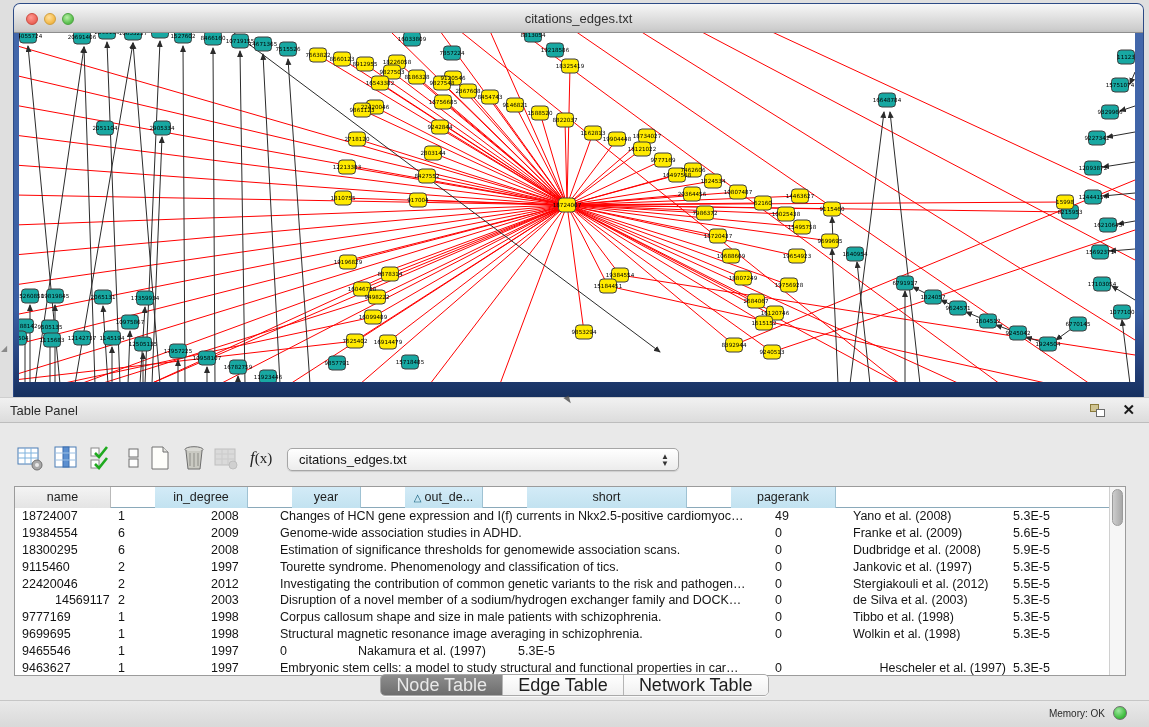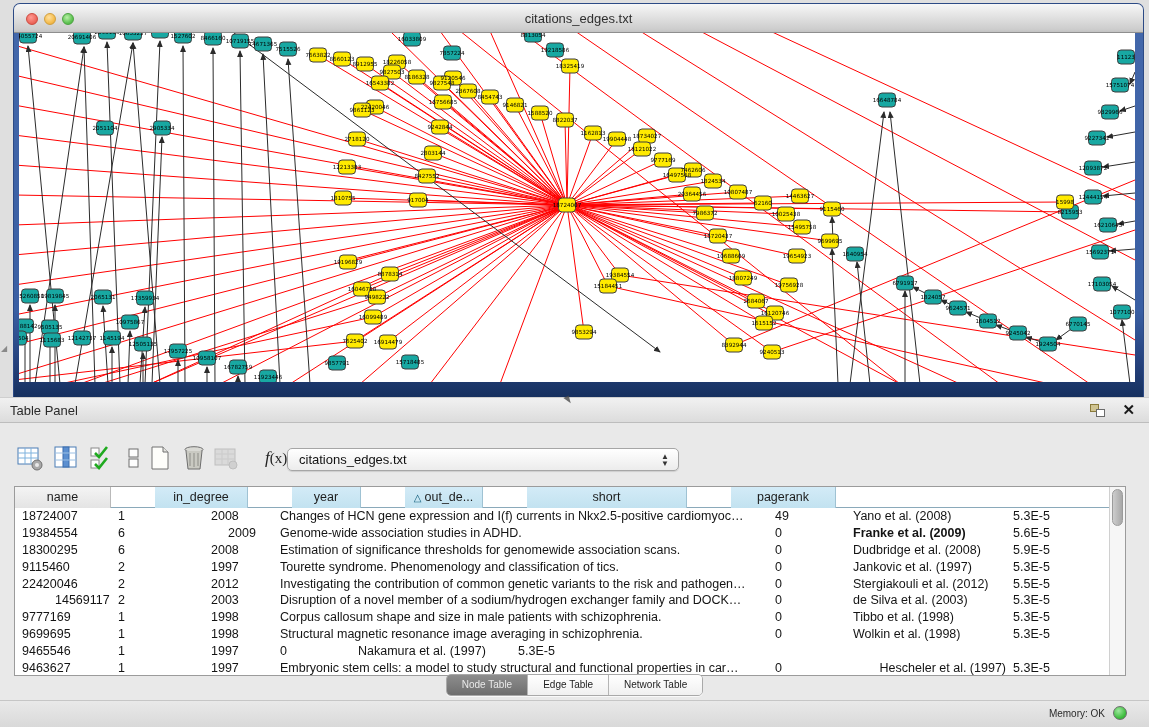--- a/index.html
+++ b/index.html
@@ -66,21 +66,21 @@
     white-space:nowrap; overflow:hidden; }
   #vscroll { position:absolute; right:0; top:0; width:16px; height:188px;
     background:#f6f6f6; border-left:1px solid #d0d0d0; }
   #vthumb { position:absolute; left:2px; top:2px; width:11px; height:37px; border-radius:6px;
     background:linear-gradient(90deg,#cdcdcd,#a8a8a8); border:1px solid #9b9b9b; }
 
   
   #table-tabs { position:absolute; left:0; top:277px; width:100%; display:flex; justify-content:center; }
   .seg { display:flex; border:1px solid #a9a9a9; border-radius:5px; overflow:hidden;
     box-shadow:0 1px 0 rgba(255,255,255,.7); }
-  .seg .tab { height:20px; line-height:20px; padding:0 15px; font-size:10px; color:#1d1d1d;
+  .seg .tab { height:20px; line-height:20px; padding:0 15px; font-size:18px; color:#1d1d1d;
     background:linear-gradient(180deg,#ffffff,#f0f0f0); border-right:1px solid #b5b5b5; }
   .seg .tab:last-child { border-right:none; }
   .seg .tab.sel { background:linear-gradient(180deg,#8d8d8d,#6e6e6e); color:#e9e9e9; }
 
   
   #status-bar { position:absolute; left:0; top:303px; width:100%; height:27px;
     background:linear-gradient(180deg,#e9e9e9,#d9d9d9); border-top:1px solid #c6c6c6; }
   #memory-label { position:absolute; right:44px; top:7px; font-size:10px; color:#2b2b2b; }
   #memory-dot { position:absolute; right:22px; top:5px; width:14px; height:14px; border-radius:50%;
     background:radial-gradient(circle at 38% 32%, #9fe89f, #3dbd3d 65%, #2f9e2f); border:1px solid #6d6d6d; }
@@ -540,21 +540,21 @@
   <svg class="tb-icon" style="left:180px" viewBox="0 0 28 28">
     <ellipse cx="14" cy="5.5" rx="9" ry="2.8" fill="#d9d9d4" stroke="#6e6e6e"></ellipse>
     <path d="M6 7 L8 25 h12 L22 7" fill="#c9c9c2" stroke="#6e6e6e"></path>
     <path d="M10 9 v13 M14 9 v14 M18 9 v13" stroke="#8d8d87" fill="none"></path>
   </svg>
   <svg class="tb-icon" style="left:212px" viewBox="0 0 28 28" opacity="0.55">
     <rect x="3" y="5" width="20" height="16" fill="#cfcfcf" stroke="#9b9b9b"></rect>
     <path d="M3 10 h20 M3 15 h20 M10 5 v16 M16 5 v16" stroke="#b3b3b3" fill="none"></path>
     <circle cx="21" cy="21" r="4" fill="#bdbdbd" stroke="#9b9b9b"></circle>
   </svg>
-  <div class="tb-icon" id="fx-label" style="left:265px">
+  <div class="tb-icon" id="fx-label" style="left:250px">
     <i>f</i><span>(x)</span>
   </div>
 
   <div id="table-selector">
     <span class="val">citations_edges.txt</span>
     <span class="arrows">▲<br>▼</span>
   </div>
 
   <div id="data-table">
     <div id="thead">
@@ -571,24 +571,24 @@
           <div class="td" style="width: 93px;">1</div>
           <div class="td" style="width: 69px;">2008</div>
           <div class="td" style="width: 495px;">Changes of HCN gene expression and I(f) currents in Nkx2.5-positive cardiomyoc…</div>
           <div class="td" style="width: 78px;">49</div>
           <div class="td" style="width: 160px;">Yano et al. (2008)</div>
           <div class="td" style="width: 105px;">5.3E-5</div>
         </div>
         <div class="tr">
           <div class="td" style="width: 96px;">19384554</div>
           <div class="td" style="width: 93px;">6</div>
-          <div class="td" style="width: 69px; text-align: center;">2009</div>
+          <div class="td" style="width: 69px;">2009</div>
           <div class="td" style="width: 495px;">Genome-wide association studies in ADHD.</div>
           <div class="td" style="width: 78px;">0</div>
-          <div class="td" style="width: 160px; font-weight: bold;">Franke et al. (2009)</div>
+          <div class="td" style="width: 160px;">Franke et al. (2009)</div>
           <div class="td" style="width: 105px;">5.6E-5</div>
         </div>
         <div class="tr">
           <div class="td" style="width: 96px;">18300295</div>
           <div class="td" style="width: 93px;">6</div>
           <div class="td" style="width: 69px;">2008</div>
           <div class="td" style="width: 495px;">Estimation of significance thresholds for genomewide association scans.</div>
           <div class="td" style="width: 78px;">0</div>
           <div class="td" style="width: 160px;">Dudbridge et al. (2008)</div>
           <div class="td" style="width: 105px;">5.9E-5</div>

